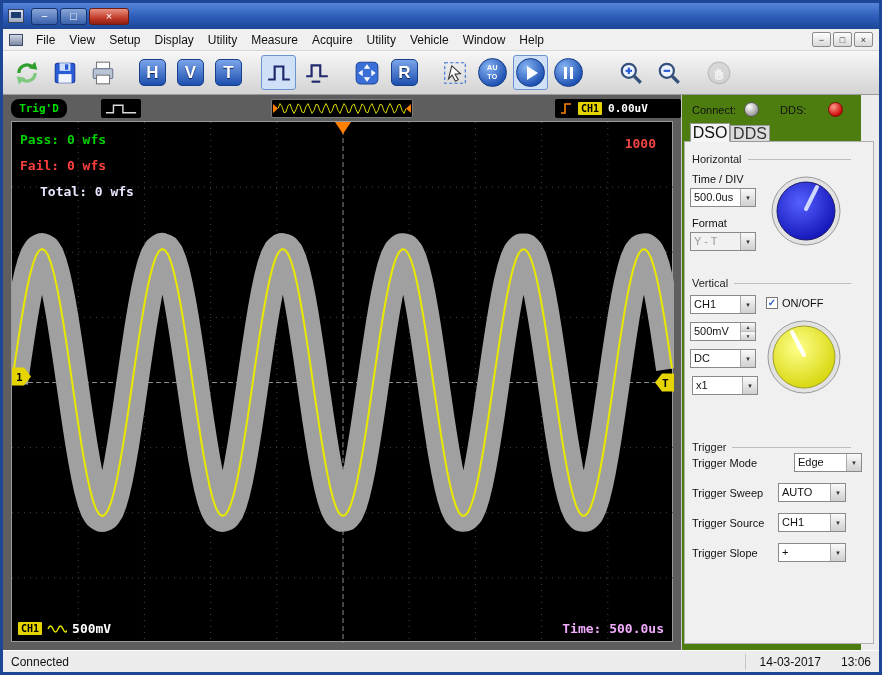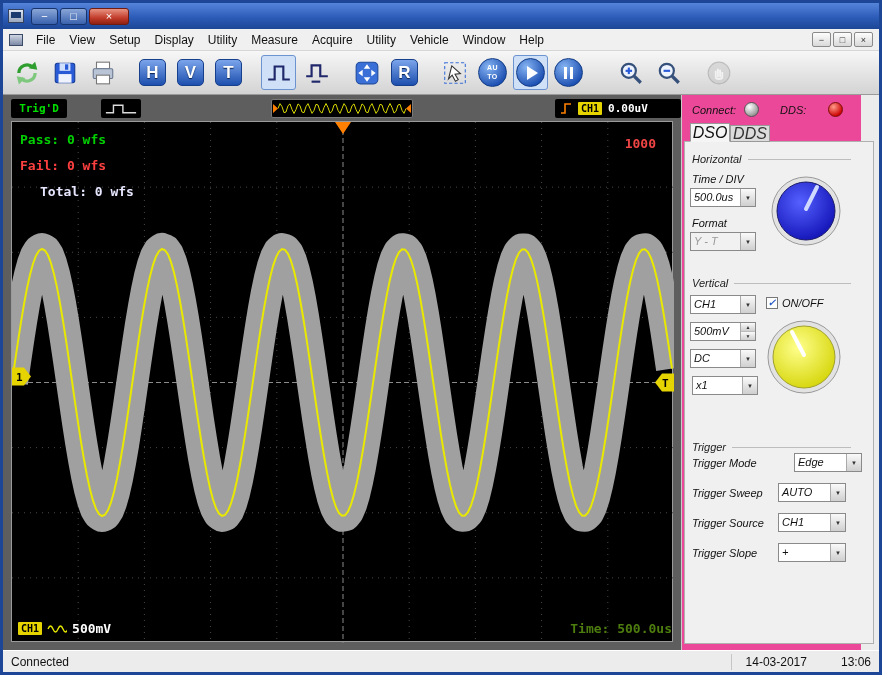--- a/index.html
+++ b/index.html
@@ -41,39 +41,39 @@
   .pause-bars i { width:3px; height:12px; background:#fff; }
   .auto-txt { font-size:7px; font-weight:bold; line-height:1.15; text-align:center; letter-spacing:.5px; }
   .sp { width:9px; flex:none; }
 
   
   .main { display:flex; height:555px; }
   .scope-col { width:678px; background:#5e5e5e; position:relative; }
 
   .scope-header { height:26px; position:relative; font-family:"DejaVu Sans Mono", monospace; }
   .hdr-box { position:absolute; top:4px; height:19px; background:#000; border-radius:2px; display:flex; align-items:center; }
-  .trig-box { left:8px; width:56px; justify-content:center; color:#00e000; font-size:11px; font-weight:bold; }
+  .trig-box { left:8px; width:56px; justify-content:center; color:#00e000; font-size:11px; font-weight:bold;border-radius:8px; }
   .pulse-box { left:98px; width:40px; justify-content:center; }
   .preview-box { left:268px; width:142px; border:1px solid #7a7a7a; }
   .readout-box { left:552px; width:126px; padding:0 5px; gap:6px; }
   .ch-badge { background:#e6d400; color:#000; font-weight:bold; font-size:10px; padding:1px 3px; border-radius:1px; }
   .level-val { color:#fff; font-size:11px; font-weight:bold; }
 
   .scope-display { position:absolute; left:8px; top:26px; width:662px; height:521px; background:#000; border:1px solid #9a9a9a; }
   .scope-display svg.wave { position:absolute; left:0; top:0; }
   .ovl { position:absolute; font-family:"DejaVu Sans Mono", monospace; font-weight:bold; font-size:13px; white-space:nowrap; }
   .ovl-pass { left:8px; top:10px; color:#00d000; }
   .ovl-fail { left:8px; top:36px; color:#ff4040; }
   .ovl-total { left:8px; top:62px; color:#e6e6ff;margin-left:20px; }
   .ovl-depth { right:16px; top:14px; color:#ef4444;text-align:center; }
   .ovl-ch { left:6px; bottom:5px; display:flex; align-items:center; gap:5px; color:#fff; }
-  .ovl-time { right:0; bottom:5px; color:#4d7c0f; }
-
-  
-  .side-panel { width:180px; background:#ec4899; position:relative; font-size:11px; color:#111; border-left:1px solid #c9c9c9;font-style:italic; }
+  .ovl-time { right:8px; bottom:5px; color:#f0abfc; }
+
+  
+  .side-panel { width:180px; background:#4d7c0f; position:relative; font-size:11px; color:#111; border-left:1px solid #c9c9c9; }
   .panel-border { position:absolute; left:2px; top:46px; width:190px; bottom:6px; border:1px solid #b0b0b0; background:#f0f0f0; }
   .p-abs { position:absolute; }
   .ind-circle { position:absolute; width:15px; height:15px; border-radius:50%; border:1px solid #555; }
   .ind-gray { background:radial-gradient(circle at 35% 30%, #ffffff, #8e8e8e 80%); }
   .ind-red { background:radial-gradient(circle at 35% 30%, #ff9a8a, #cc0000 75%); border-color:#7a0f06; }
   .tab { position:absolute; border:1px solid #999; display:flex; align-items:center; justify-content:center; font-size:16px; }
   .tab.active { left:8px; top:28px; width:40px; height:19px; background:#f5f5f5; border-bottom:1px solid #f5f5f5; z-index:2; }
   .tab.idle { left:48px; top:30px; width:40px; height:17px; background:#dcdcdc; color:#333; }
   .ghead { position:absolute; left:10px; right:10px; display:flex; align-items:center; color:#222; z-index:1; }
   .ghead .line { flex:1; height:1px; background:#bdbdbd; margin-left:6px; }
@@ -85,21 +85,21 @@
   .spin-btns { width:15px; display:flex; flex-direction:column; border-left:1px solid #aaa; }
   .spin-btns span { flex:1; background:linear-gradient(#fafafa,#cfcfcf); font-size:5px; color:#333; display:flex; align-items:center; justify-content:center; border-bottom:1px solid #bbb; }
   .spin-btns span:last-child { border-bottom:none; }
   .cb { position:absolute; display:flex; align-items:center; gap:4px; z-index:1; }
   .cb-box { width:12px; height:12px; background:#fff; border:1px solid #777; display:flex; align-items:center; justify-content:center; font-size:10px; font-weight:bold; color:#2b5cc4; line-height:1; }
   svg.knob { position:absolute; z-index:1; }
   .lbl { z-index:1; }
 
   
   .statusbar { height:22px; background:#ececec; border-top:1px solid #fff; display:flex; align-items:center; font-size:12px; color:#111; padding:0 8px; }
-  .status-right { margin-left:auto; display:flex; align-items:center; gap:34px; border-left:1px solid #c6c6c6; padding-left:14px; height:16px; }
+  .status-right { margin-left:auto; display:flex; align-items:center; gap:20px; border-left:1px solid #c6c6c6; padding-left:14px; height:16px; }
 </style>
 </head>
 <body>
 
 <div class="window">
 
   <div class="titlebar">
     <div class="title-icon"></div>
     <div class="win-btn">−</div>
     <div class="win-btn">□</div>

